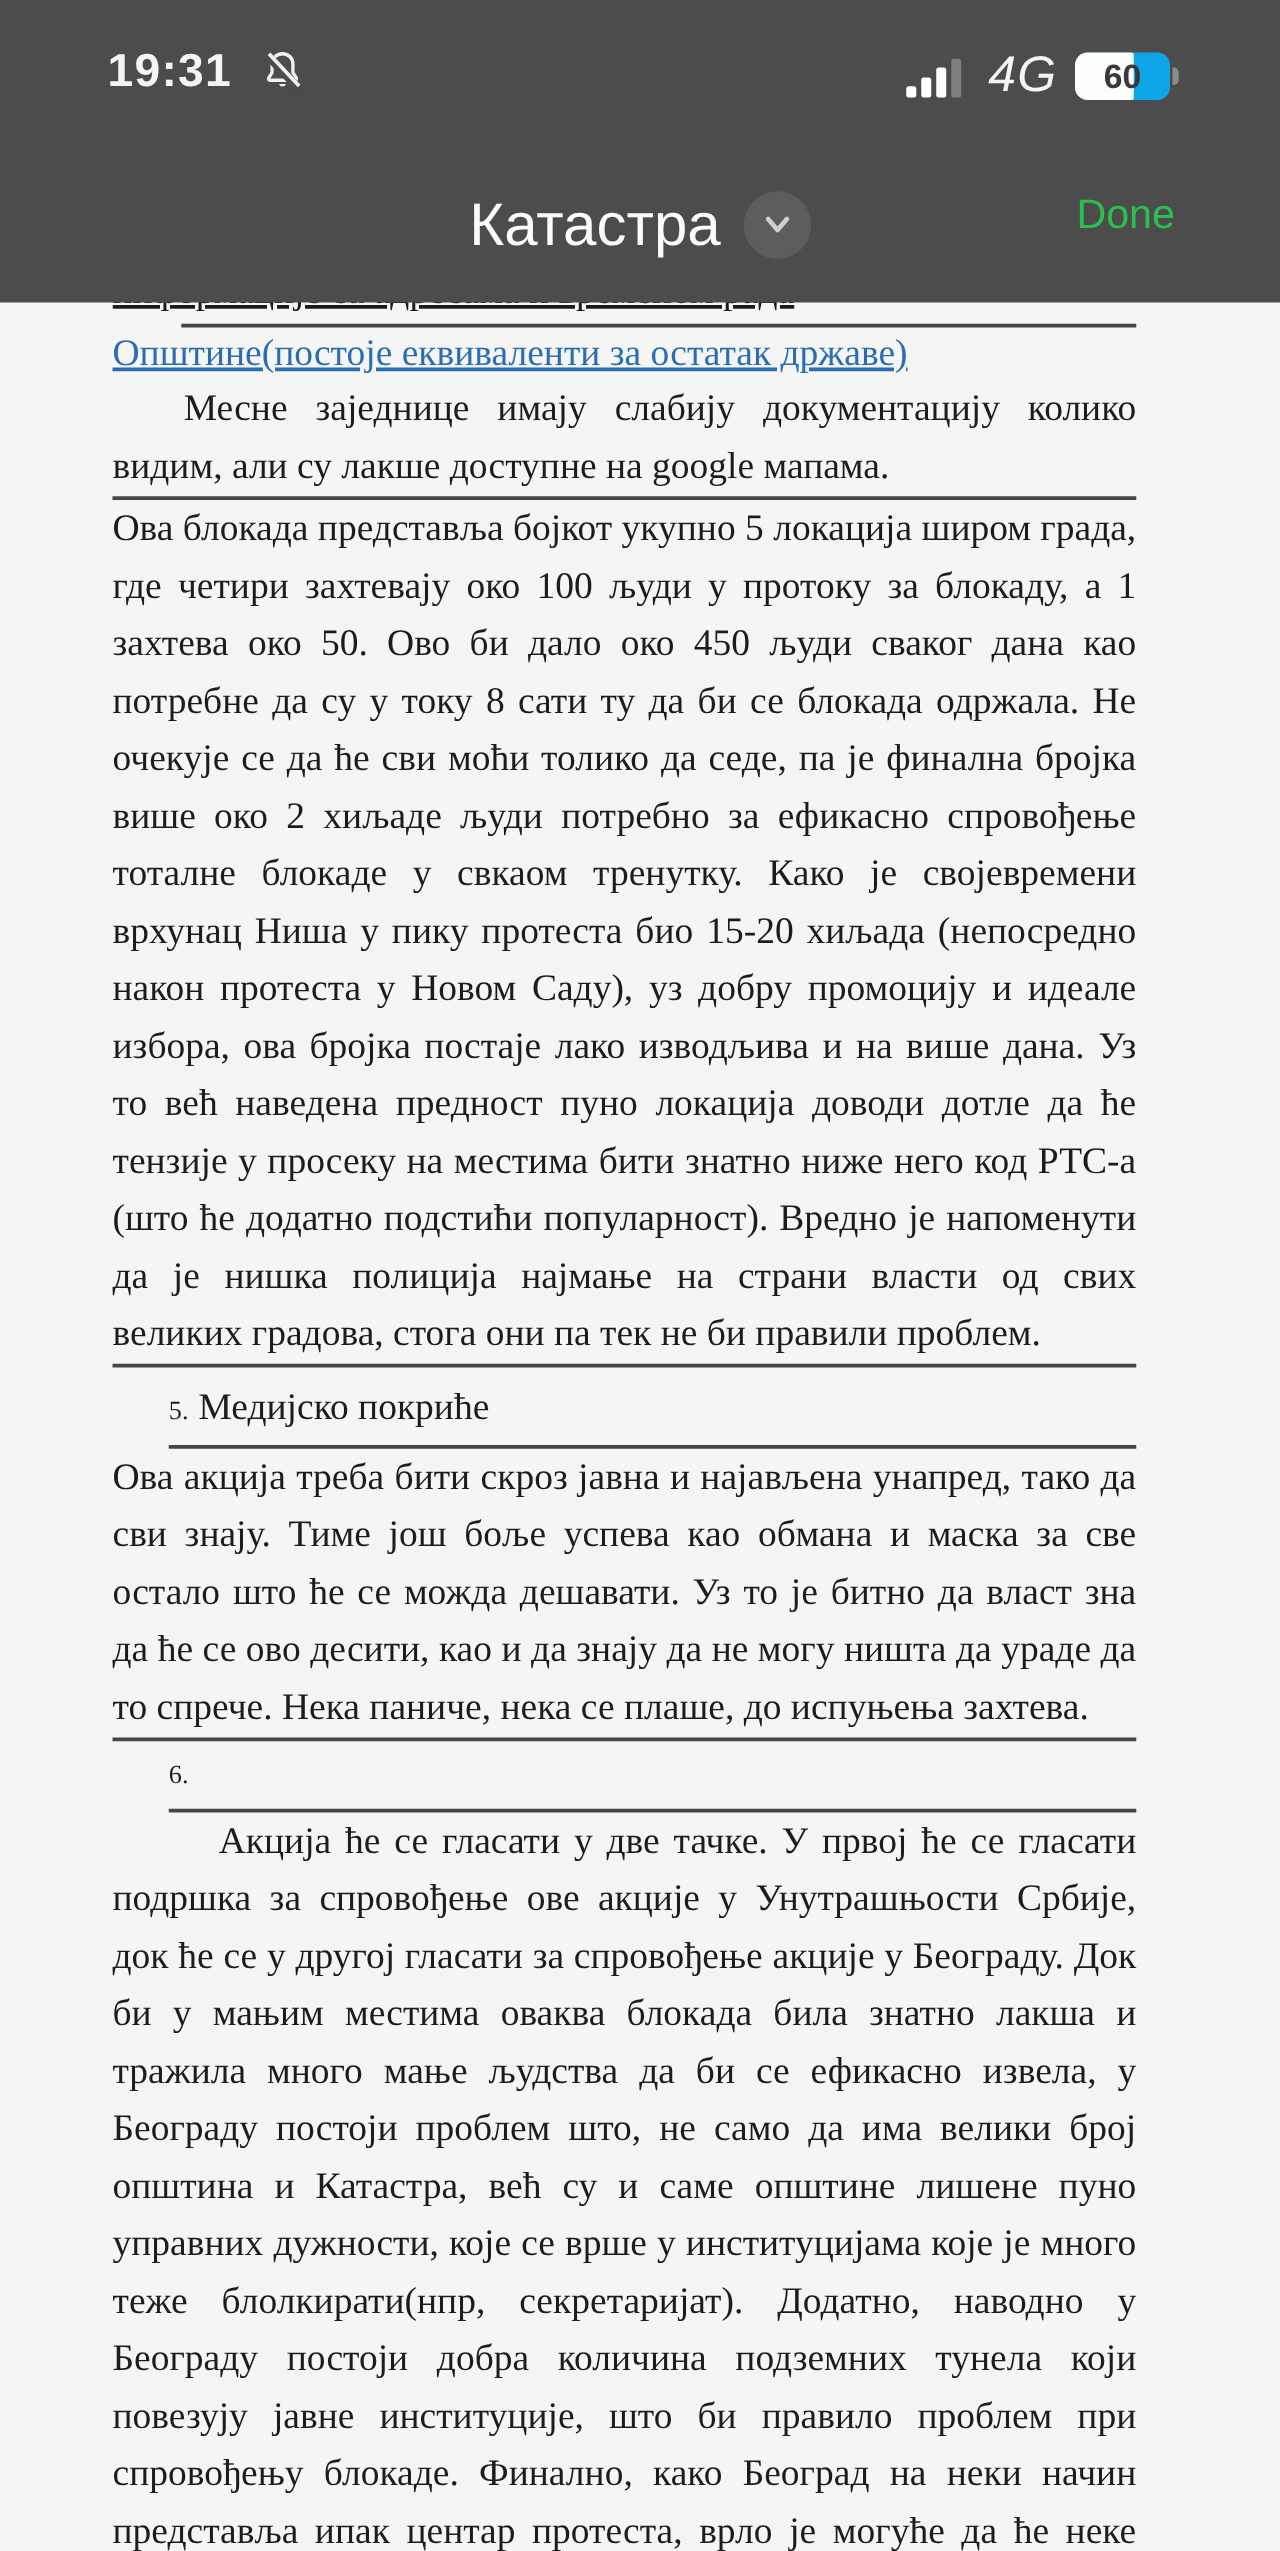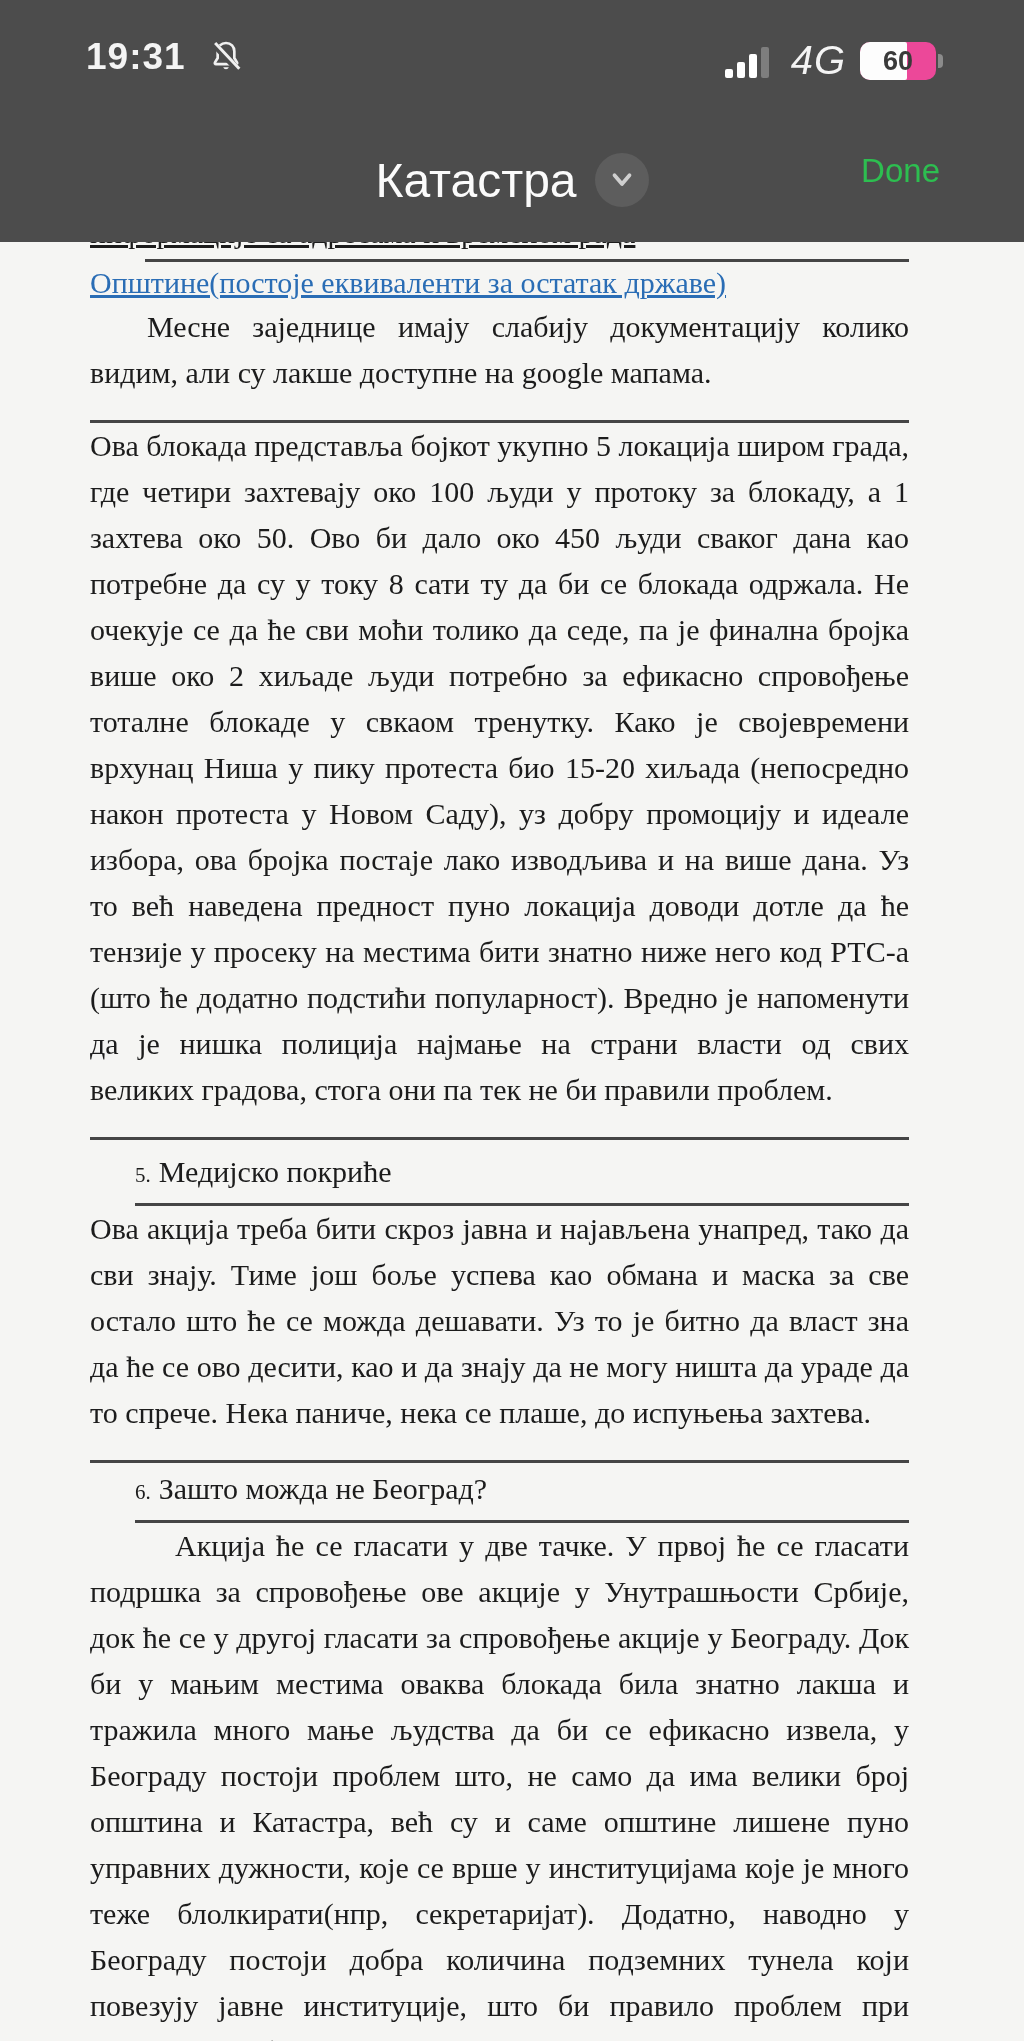--- a/index.html
+++ b/index.html
@@ -17,21 +17,21 @@
   .status-time{position:absolute;left:86px;top:0;font-size:37px;font-weight:bold;letter-spacing:1px;}
   .bell{position:absolute;left:206px;top:2px;width:40px;height:40px;}
   .status-right{position:absolute;right:88px;top:2px;display:flex;align-items:center;gap:14px;}
   .signal{width:52px;height:34px;display:flex;align-items:flex-end;gap:4px;}
   .signal i{display:block;width:8px;border-radius:2px;background:#fff;}
   .signal i:nth-child(1){height:9px;}
   .signal i:nth-child(2){height:16px;}
   .signal i:nth-child(3){height:24px;}
   .signal i:nth-child(4){height:31px;background:#7e7e7e;}
   .net{font-size:40px;font-weight:500;letter-spacing:1px;font-style:italic;}
-  .battery{position:relative;width:76px;height:38px;border-radius:10px;background:#ec4899;overflow:visible;}
+  .battery{position:relative;width:76px;height:38px;border-radius:10px;background:#0ea5e9;overflow:visible;}
   .battery .fill{position:absolute;left:0;top:0;bottom:0;width:62%;background:#fdfdfd;border-radius:10px 2px 2px 10px;}
   .battery .pct{position:absolute;left:0;top:0;width:76px;height:38px;line-height:38px;text-align:center;
     color:#3a3a3a;font-size:27px;font-weight:bold;}
   .battery .nub{position:absolute;right:-7px;top:12px;width:5px;height:14px;background:#8b8b8b;border-radius:0 4px 4px 0;}
   .title-row{position:absolute;top:142px;left:0;right:0;height:76px;
     display:flex;justify-content:center;align-items:center;gap:18px;}
   .doc-title{font-size:48px;font-weight:500;color:#fbfbfb;}
   .title-drop{width:54px;height:54px;border-radius:50%;background:#5d5d5d;border:none;
     display:flex;align-items:center;justify-content:center;cursor:pointer;padding:0;}
   .done-btn{position:absolute;right:84px;top:152px;background:none;border:none;padding:0;
@@ -40,21 +40,21 @@
   .doc{
     position:absolute;top:210px;left:90px;right:115px;z-index:1;
     color:#1c1c1c;font-size:30px;line-height:46px;
   }
   .doc p{margin:0;}
   .clipped-top{margin-left:125px;text-decoration:underline;white-space:nowrap;overflow:hidden;}
   .rule{margin-left:55px;border-top:3px solid #454545;margin-top:3px;}
   .doclink{margin-left:12px;margin-top:6px;line-height:42px;
     color:var(--link,#2a6db5);text-decoration:underline;cursor:pointer;}
   .para{margin-left:55px;text-align:justify;}
-  .ruled{border-bottom:3px solid #454545;padding-bottom:24px;}
+  .ruled{border-bottom:3px solid #454545;padding-bottom:1px;}
   .indent1{text-indent:57px;}
   .indent2{text-indent:85px;}
   .m-mesne{margin-top:10px;}
   .m-blokada{margin-top:34px;}
   .heading{margin-left:45px;display:flex;align-items:baseline;
     border-bottom:3px solid #454545;padding-bottom:5px;margin-top:9px;}
   .heading .num{font-size:21px;margin-right:8px;}
   .m-medijsko{margin-top:8px;}
   .h6{margin-top:3px;}
   .m-akcija{margin-top:20px;}
@@ -115,19 +115,18 @@
 
     <div class="heading">
       <span class="num">5.</span>
       <span>Медијско покриће</span>
     </div>
 
     <p class="para ruled m-medijsko">Ова акција треба бити скроз јавна и најављена унапред, тако да сви знају. Тиме још боље успева као обмана и маска за све остало што ће се можда дешавати. Уз то је битно да власт зна да ће се ово десити, као и да знају да не могу ништа да ураде да то спрече. Нека паниче, нека се плаше, до испуњења захтева.</p>
 
     <div class="heading h6">
       <span class="num">6.</span>
-      <span>Зашто можда не Београд?</span>
     </div>
 
     <p class="para indent2 m-akcija"><span>Акција ће се гласати у две тачке. У првој ће се гласати подршка за спровођење ове акције у Унутрашњости Србије, док ће се у другој гласати за спровођење акције у Београду. Док би у мањим местима оваква блокада била знатно лакша и тражила много мање људства да би се ефикасно извела, у Београду постоји проблем што, не само да има велики број општина и Катастра, већ су и саме општине лишене пуно управних дужности, које се врше у институцијама које је много теже блолкирати(нпр, секретаријат). Додатно, наводно у Београду постоји добра количина подземних тунела који повезују јавне институције, што би правило проблем при спровођењу блокаде. Финално, како Београд на неки начин представља ипак центар протеста, врло је могуће да ће неке друге акције бити спроведене за време за које би се ова акција спроводила. У том случају, ова акција би само нашкодила другим акцијама у Београду и</span></p>
   </div>
 
 </div>
 
 </body></html>

